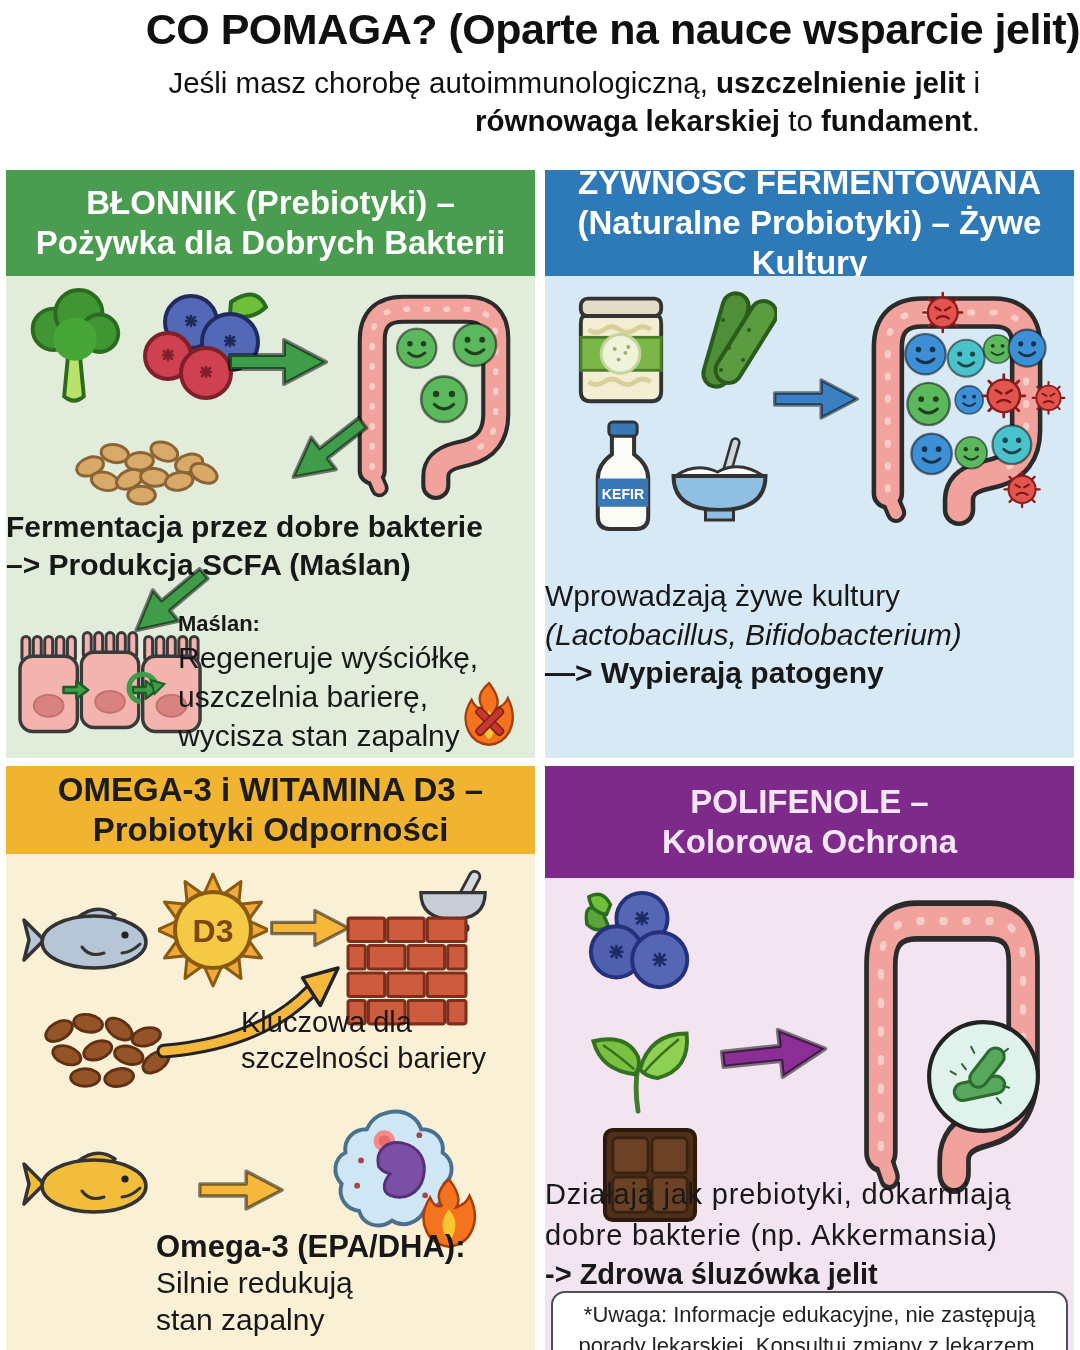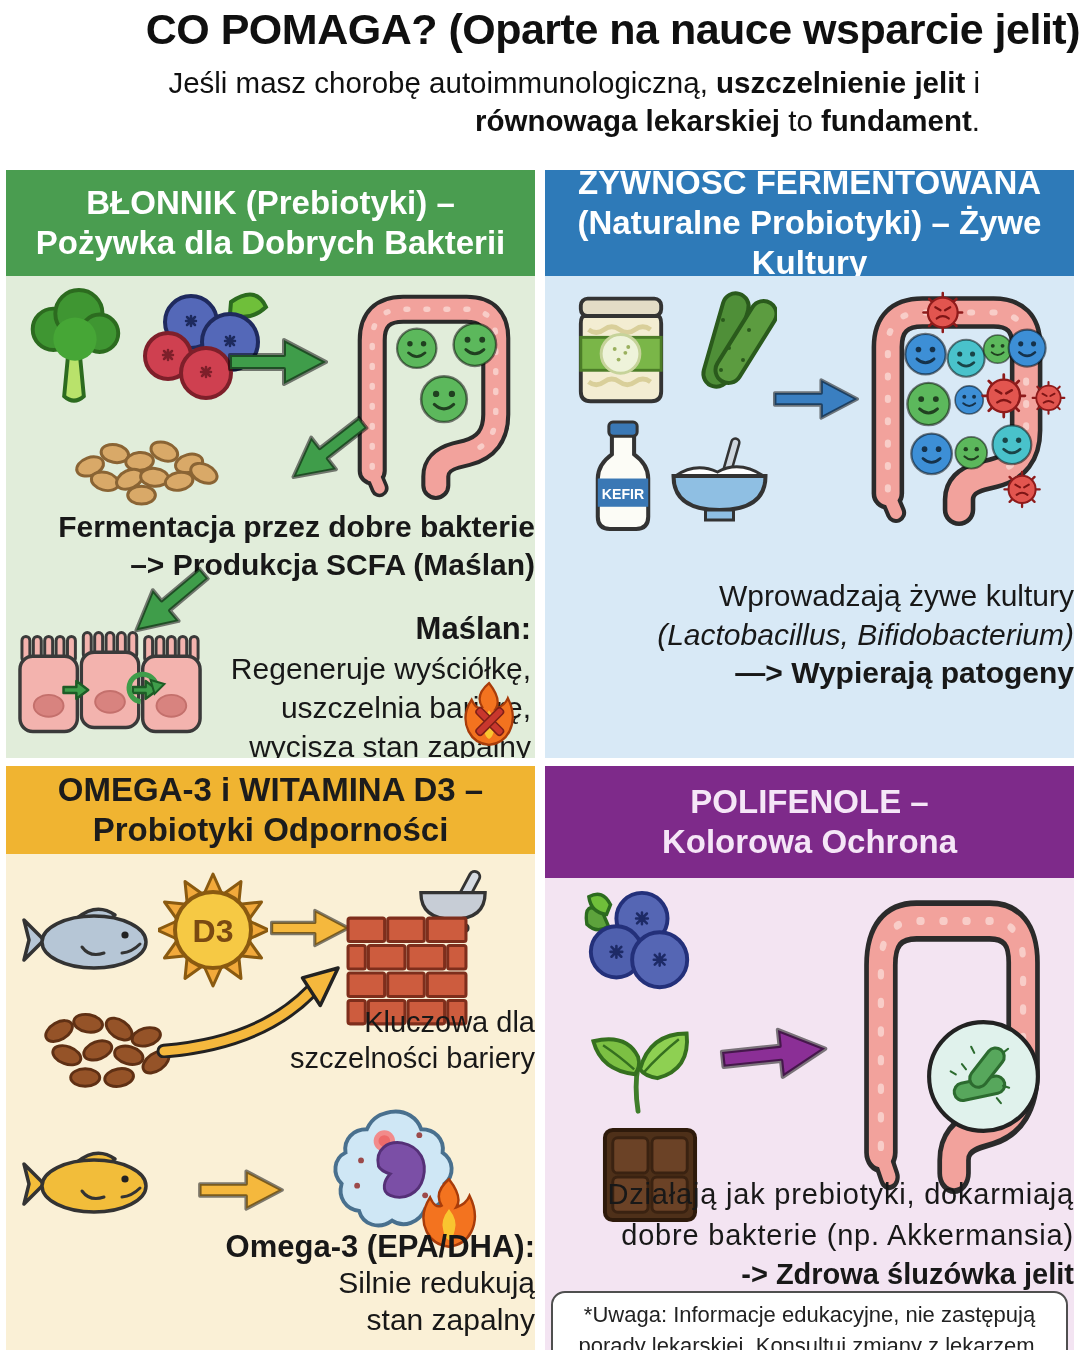--- a/index.html
+++ b/index.html
@@ -16,21 +16,21 @@
   .p-head{display:flex;flex-direction:column;align-items:center;justify-content:center;text-align:center;font-weight:700;font-size:33px;line-height:1.22}
   .p-body{position:relative;flex:1}
   .panel-fiber .p-head{height:106px;background:var(--fiber-header,#4a9d50);color:#fff}
   .panel-fiber .p-body{background:var(--fiber-body,#e1edda)}
   .panel-ferment .p-head{height:106px;background:var(--ferment-header,#2e7ab8);color:#fff}
   .panel-ferment .p-body{background:var(--ferment-body,#d8e9f6)}
   .panel-omega .p-head{height:88px;background:var(--omega-header,#f0b431);color:#1c1c1c}
   .panel-omega .p-body{background:var(--omega-body,#faf0d6)}
   .panel-poly .p-head{height:112px;background:var(--poly-header,#7e2a8a);color:#f5e6f7}
   .panel-poly .p-body{background:var(--poly-body,#f3e4f2)}
-  .txt{text-align:right;color:#181818}
+  .txt{text-align:left;color:#181818}
   .t30{font-size:30px;line-height:1.26;font-weight:600}
   .t30r{font-size:30px;line-height:1.3;font-weight:500}
   .bold{font-weight:700}
   .italic{font-style:italic}
   .disclaimer{background:#fff;border:2.5px solid #4f4f4f;border-radius:14px;padding:7px 4px;font-size:22px;line-height:1.4;text-align:center;color:#222}
   svg{display:block}
 </style>
 </head>
 <body>
 
@@ -163,21 +163,21 @@
           <use href="#epicell" x="62" y="2" width="62" height="102"></use>
           <use href="#epicell" x="124" y="6" width="62" height="102"></use>
           <g fill="#3f9d4a" stroke="#1d5c26" stroke-width="2.5" stroke-linejoin="round">
             <polygon points="0,7 13,7 13,1 25,10 13,19 13,13 0,13" transform="translate(46,52)"></polygon>
             <polygon points="0,7 13,7 13,1 25,10 13,19 13,13 0,13" transform="translate(116,52)"></polygon>
           </g>
           <path d="M124 74 a14 14 0 1 1 16 -16" fill="none" stroke="#3f9d4a" stroke-width="5"></path>
           <polygon points="134,52 148,56 138,66" fill="#3f9d4a" stroke="#1d5c26" stroke-width="2"></polygon>
         </svg>
         <div class="abs txt" style="left:172px;right:4px;top:334px">
-          <div class="bold" style="font-size:31px;line-height:1.25">Maślan:</div>
+          <div class="bold" style="font-size:22px;line-height:1.25">Maślan:</div>
           <div class="t30r">Regeneruje wyściółkę,</div>
           <div class="t30r">uszczelnia barierę,</div>
           <div class="t30r">wycisza stan zapalny</div>
         </div>
         <svg class="abs" style="left:456px;top:404px" width="54" height="68" viewBox="0 0 70 90">
           <use href="#flame"></use>
           <g fill="#c8372d" stroke="#7e1f18" stroke-width="2">
             <rect x="13" y="50" width="46" height="10" rx="4" transform="rotate(45 36 55)"></rect>
             <rect x="13" y="50" width="46" height="10" rx="4" transform="rotate(-45 36 55)"></rect>
           </g>

